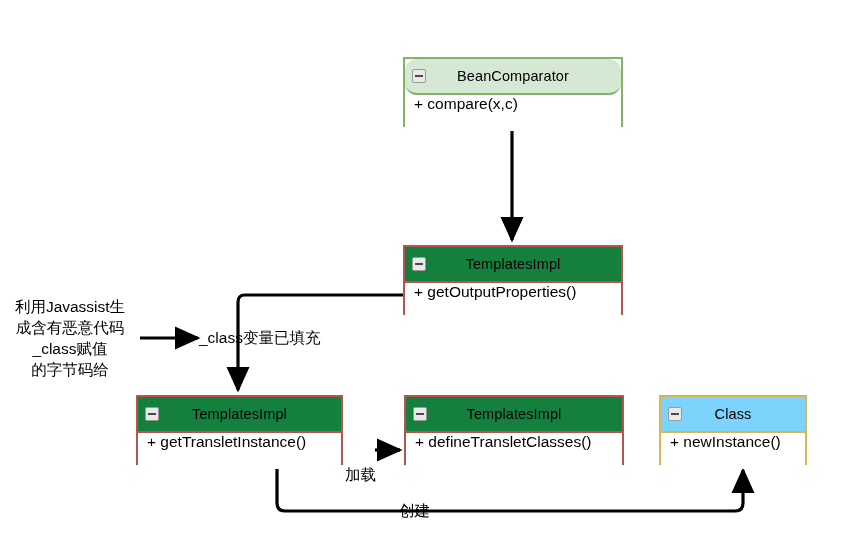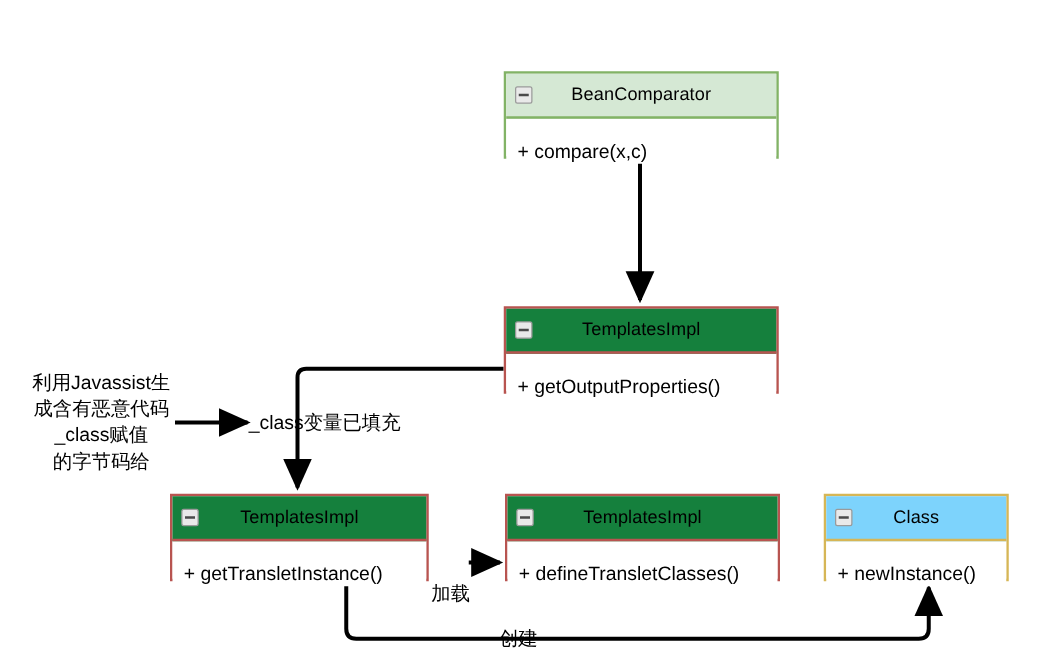--- a/index.html
+++ b/index.html
@@ -70,33 +70,33 @@
     content: "";
     display: block;
     width: 8px;
     height: 2px;
     background: #4a4a4a;
   }
   .uml-body {
     box-sizing: border-box;
     height: 36px;
     display: flex;
-    align-items: flex-end;
+    align-items: flex-start;
     padding-left: 9px;
     background: #ffffff;
   }
   .uml-member {
     font-size: 15.5px;
     color: #000000;
     white-space: nowrap;
   }
 
   
   .pal-green { border-color: #82b366; }
-  .pal-green .uml-header { background: #d5e8d4; border-bottom-color: #82b366; }
+  .pal-green .uml-header { background: #d5e8d4; border-bottom-color: #82b366; border-radius: 12px; }
   .pal-red   { border-color: #b85450; }
   .pal-red .uml-header { background: #15803d; border-bottom-color: #b85450; }
   .pal-yellow { border-color: #d6b656; }
   .pal-yellow .uml-header { background: #7dd3fc; border-bottom-color: #d6b656; }
 
   
   .edge-label {
     position: absolute;
     font-size: 15.5px;
     color: #000000;
@@ -181,21 +181,21 @@
   <div class="uml-box pal-yellow" style="left:659px; top:395px; width:148px; height:70px;">
     <div class="uml-header">
       <span class="collapse-icon"></span>
       <span class="uml-title">Class</span>
     </div>
     <div class="uml-body">
       <span class="uml-member">+ newInstance()</span>
     </div>
   </div>
 
-  <div class="note-block" style="left:13px; top:296px; width:136px;">
+  <div class="note-block" style="left:2px; top:296px; width:136px;">
     <div>利用Javassist生</div>
     <div>成含有恶意代码</div>
     <div>_class赋值</div>
     <div>的字节码给</div>
   </div>
 
   <div class="edge-label" style="left:199px; top:328px;">_class变量已填充</div>
 
   <div class="edge-label" style="left:345px; top:465px;">加载</div>
 

